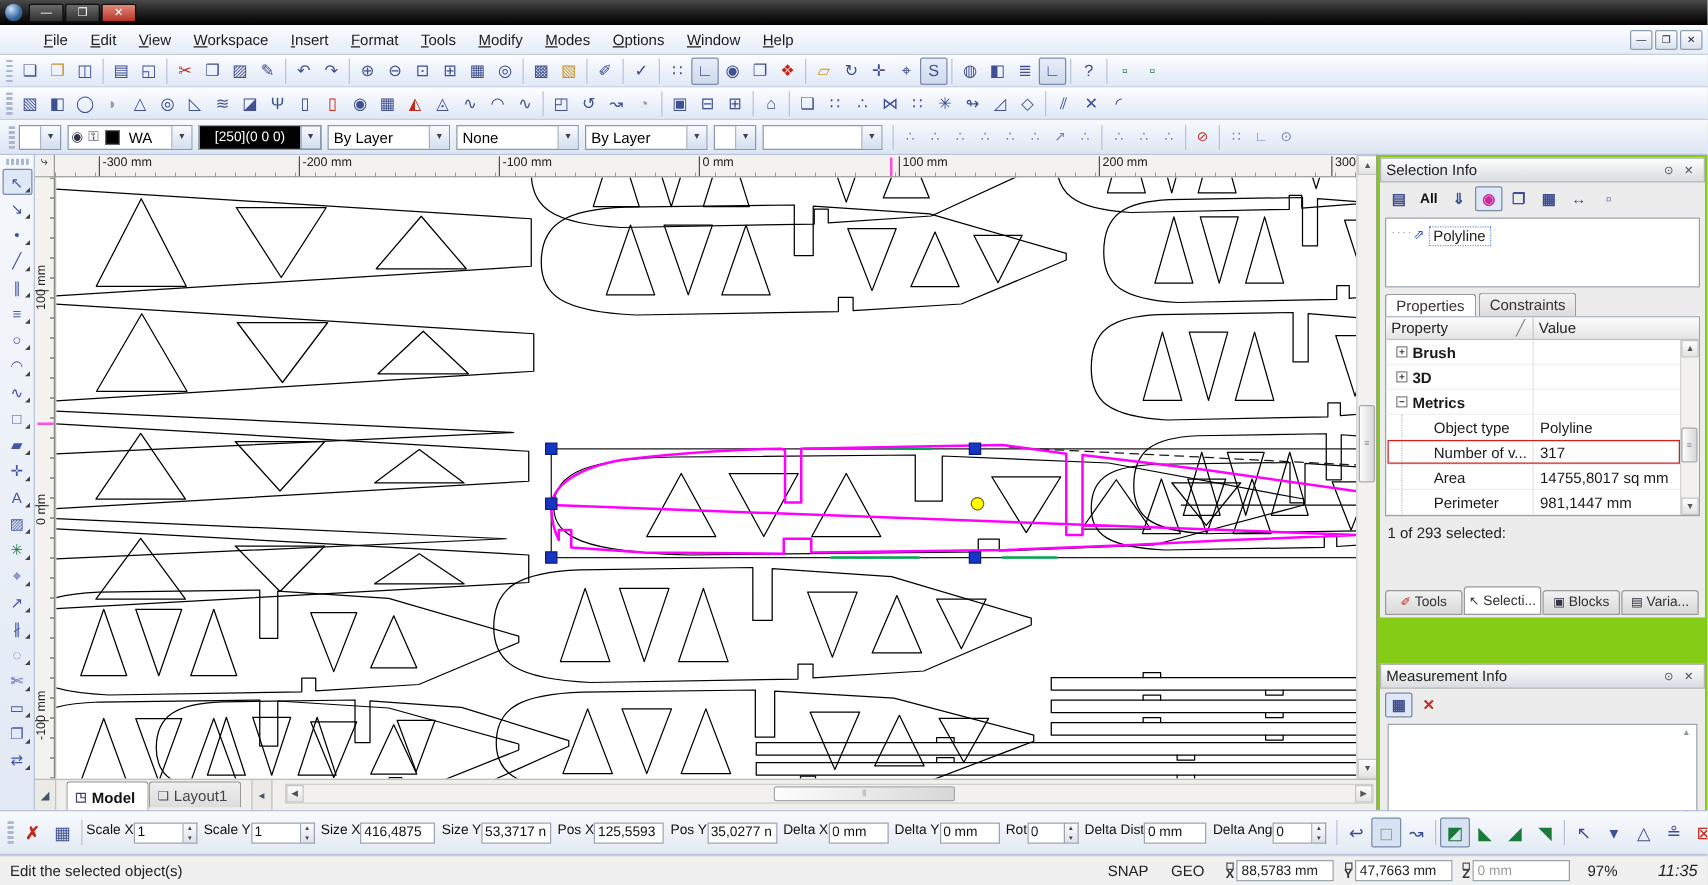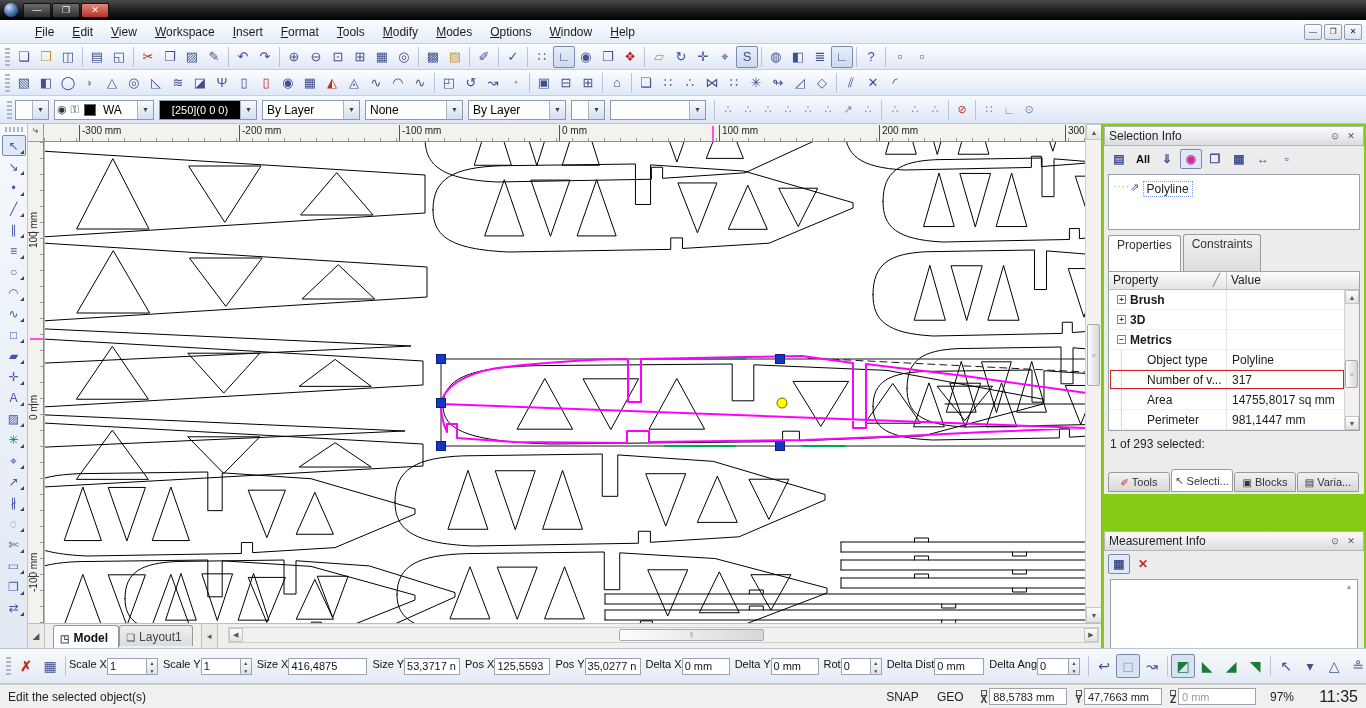--- a/index.html
+++ b/index.html
@@ -125,21 +125,21 @@
   .ptb { width:22px; height:20px; display:flex; align-items:center; justify-content:center; font-size:12px;
     color:#3f4f8f; border:1px solid transparent; border-radius:2px; font-weight:bold; }
   .ptb.on { border:1px solid #7a8aa8; background:#dfe8f6; }
   .treebox { margin:2px 4px; height:56px; background:#fff; border:1px solid #9aa2ad; position:relative;
     padding:6px 4px; display:flex; align-items:flex-start; }
   .treeline { color:#9aa; font-size:10px; letter-spacing:1px; }
   .tree-item-label { border:1px dotted #7a9ae0; padding:0 3px; margin-left:3px; color:#222; }
   .seltabs { display:flex; margin:4px 4px 0 4px; }
   .seltab { padding:2px 8px 1px 8px; font-size:12px; color:#333; border:1px solid #9a9a9a; border-bottom:none;
     border-radius:3px 3px 0 0; background:linear-gradient(#f2f2f2,#dcdcdc); margin-right:2px; }
-  .seltab.active { background:#fff; position:relative; top:1px; padding-bottom:20px; }
+  .seltab.active { background:#fff; position:relative; top:1px; padding-bottom:2px; }
   .gridwrap { margin:0 4px; border:1px solid #9aa2ad; background:#fff; position:relative; }
   .gridhead { display:flex; height:18px; background:linear-gradient(#fcfcfc,#e4e4e4); border-bottom:1px solid #c0c0c0;
     font-size:12px; color:#222; }
   .gh { padding:1px 4px; border-right:1px solid #c9c9c9; position:relative; }
   .grow { display:flex; height:20px; font-size:12px; color:#1a1a1a; align-items:center; position:relative; }
   .grow .lab { width:118px; padding-left:4px; border-right:1px solid #e3e3e3; display:flex; align-items:center;
     gap:4px; height:100%; overflow:hidden; white-space:nowrap; border-bottom:1px solid #efefef; }
   .grow .val { flex:1; padding-left:5px; height:100%; display:flex; align-items:center; overflow:hidden;
     white-space:nowrap; border-bottom:1px solid #efefef; }
   .grow.grp .lab { font-weight:bold; }
@@ -183,21 +183,21 @@
   .status-msg { flex:1; font-size:12px; }
   .toggle { padding:0 9px; font-size:12px; color:#222; }
   .coord { display:flex; align-items:center; margin-left:8px; }
   .axisic { font-size:10px; color:#333; display:flex; flex-direction:column; line-height:6px; margin-right:2px;
     align-items:center; }
   .axisic .sq { width:6px; height:6px; border:1px solid #555; margin-bottom:1px; }
   .coordval { width:78px; height:17px; border:1px solid #9aa5b1; background:#fff; font-size:11px;
     display:flex; align-items:center; padding:0 3px; }
   .coordval.dis { color:#9a9a9a; }
   .zoomlvl { width:52px; text-align:center; font-size:12px; }
-  .clock { width:50px; text-align:right; font-size:16px; }
+  .clock { width:50px; text-align:right; font-size:13px;font-style:italic; }
 </style>
 </head>
 <body>
 
 <div class="app">
 
   <div class="titlebar">
     <div class="app-icon"></div>
     <div class="winbtns">
       <div class="winbtn">—</div>
@@ -756,21 +756,21 @@
           <input value="1" style="width: 40px;">
           <div class="spin">
             <span>▲</span>
             <span>▼</span>
           </div>
         </div>
       </div>
       <div class="fieldcol">
         <label>Size X</label>
         <div class="fieldrow">
-          <input value="416,4875" style="width: 79px;">
+          <input value="416,4875" style="width: 60px;">
         </div>
       </div>
       <div class="fieldcol">
         <label>Size Y</label>
         <div class="fieldrow">
           <input value="53,3717 n" style="width: 56px;">
         </div>
       </div>
       <div class="fieldcol">
         <label>Pos X</label>

